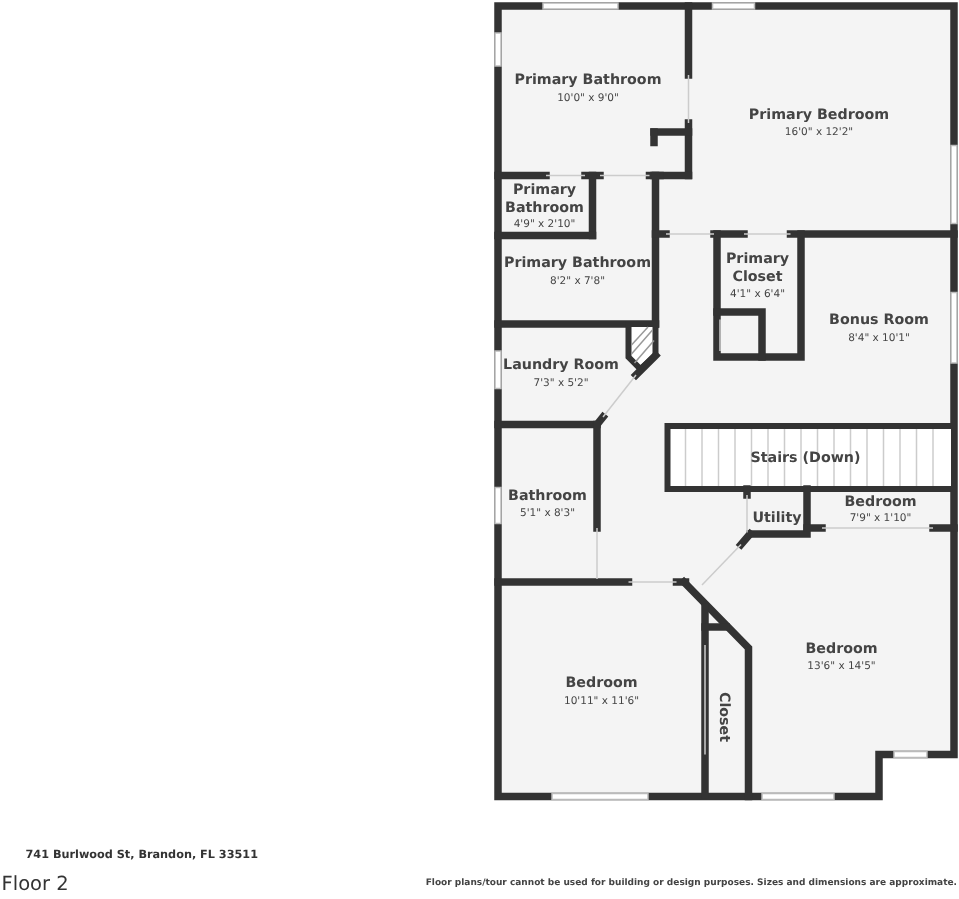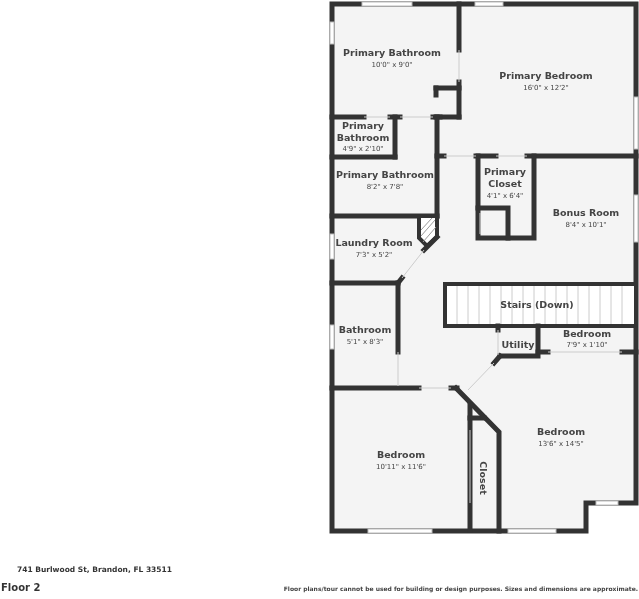--- a/index.html
+++ b/index.html
@@ -6,21 +6,21 @@
   body { width: 639px; height: 599px; position: relative; overflow: hidden; font-family: "DejaVu Sans", sans-serif; }
   #plan { position: absolute; left: 0; top: 0; width: 639px; height: 599px; }
   .room-fill { fill: #f4f4f4; }
   .wall { stroke: #333333; stroke-width: 5; fill: none; stroke-linecap: square; }
   .door-line { stroke: #cccccc; stroke-width: 1; fill: none; }
   .window { fill: #ffffff; stroke: #bbbbbb; stroke-width: 1; }
   .stair-line { stroke: #cccccc; stroke-width: 1; }
   .room-name { font-family: "DejaVu Sans", sans-serif; font-size: 9.5px; font-weight: bold; fill: #444444; text-anchor: middle; }
   .room-dim { font-family: "DejaVu Sans", sans-serif; font-size: 7px; fill: #444444; text-anchor: middle; }
   .footer-address { position: absolute; left: 1px; top: 565px; font-size: 7.5px; color: #333; font-weight: bold; margin-left: 16px; }
-  .footer-floor { position: absolute; left: 1px; top: 582px; font-size: 10px; color: #333; font-weight: bold; }
+  .footer-floor { position: absolute; left: 1px; top: 582px; font-size: 13px; color: #333; font-weight: normal; }
   .footer-disclaimer { position: absolute; right: 1px; top: 585px; font-size: 6px; color: #444; font-weight: bold; white-space: nowrap; }
 </style>
 </head>
 <body>
 
 <svg id="plan" viewBox="0 0 639 599" xmlns="http://www.w3.org/2000/svg">
 
   <polygon class="room-fill" points="332,4 636,4 636,503 586,503 586,531 332,531"></polygon>
 
   <g>

